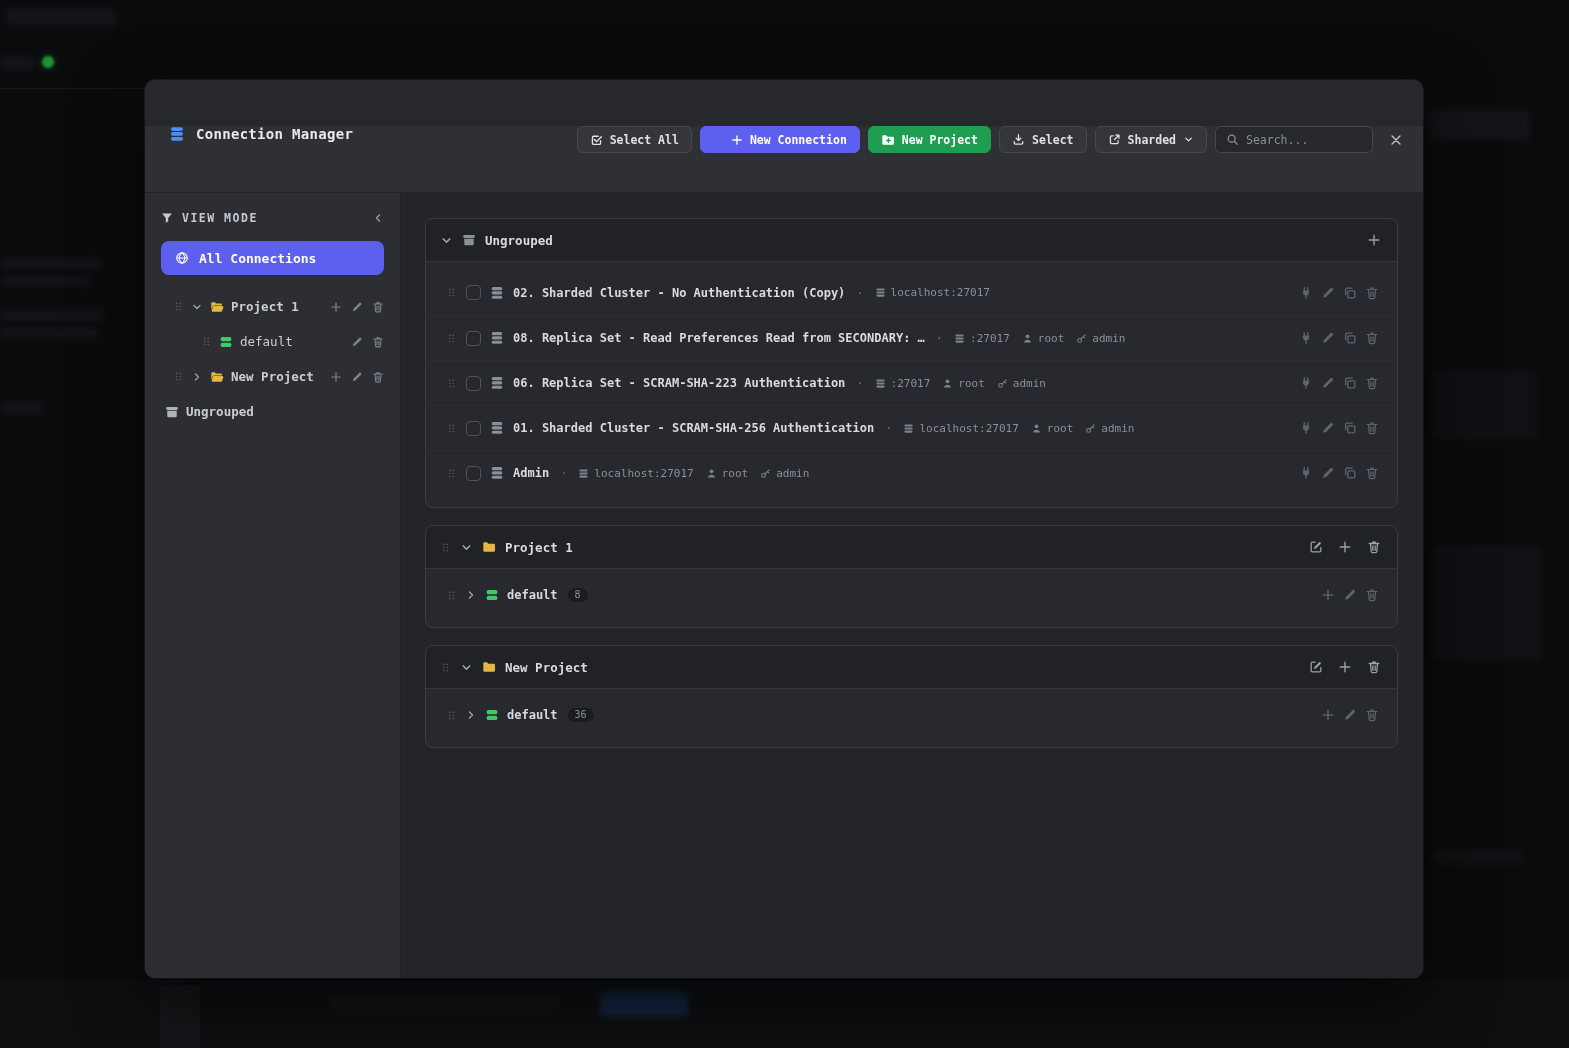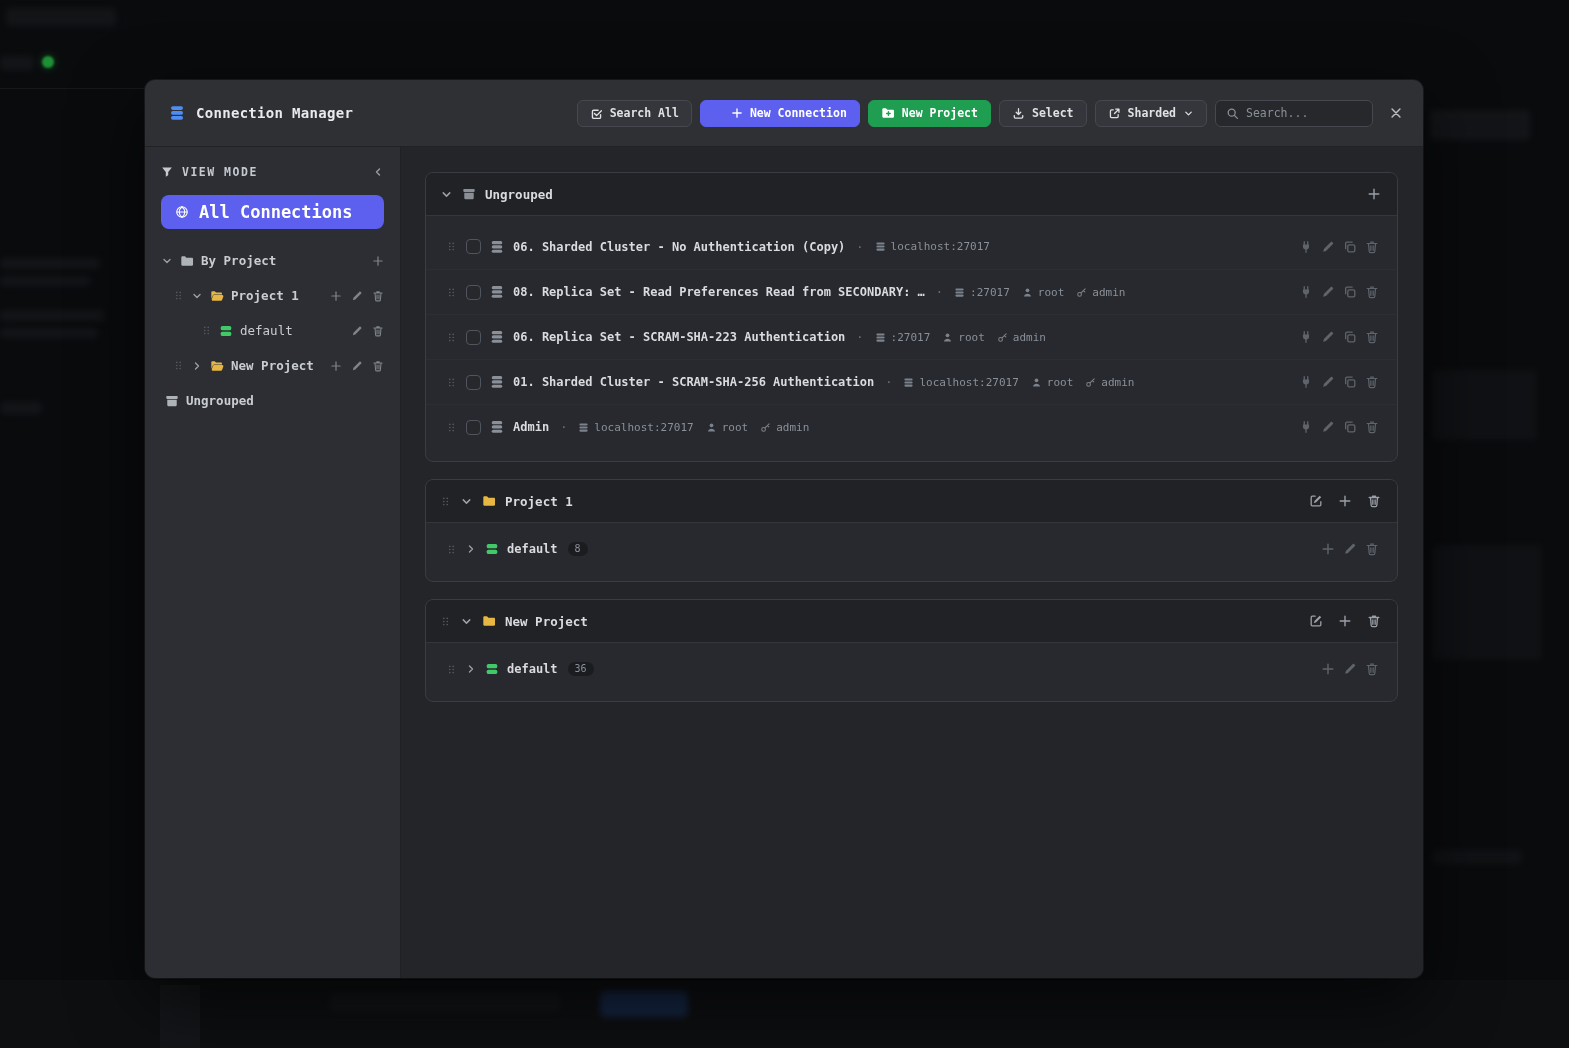--- a/index.html
+++ b/index.html
@@ -19,21 +19,21 @@
 
   
   .modal {
     position:absolute; left:145px; top:80px; width:1278px; height:898px;
     background:#26282c; border-radius:10px; overflow:hidden;
     box-shadow:0 24px 70px rgba(0,0,0,.65), 0 0 0 1px #1b1c1f;
     display:flex; flex-direction:column;
   }
   .modal-header {
     height:67px; flex:0 0 67px; background:#2e3034; border-bottom:1px solid #202226;
-    display:flex; align-items:center; padding:0 20px 0 24px; gap:10px;
+    display:flex; align-items:flex-start; padding:0 20px 0 24px; gap:10px;margin-top:46px;
   }
   .title-wrap { display:flex; align-items:center; gap:11px; }
   .title { font-size:14px; font-weight:bold; color:#e8eaec; letter-spacing:.3px; }
   .header-actions { margin-left:auto; display:flex; align-items:center; gap:8px; }
   .btn {
     height:27px; display:inline-flex; align-items:center; gap:7px; padding:0 12px;
     border-radius:6px; font-size:11.5px; font-weight:bold; cursor:pointer;
     background:#34363b; border:1px solid #45484e; color:#dfe1e4; white-space:nowrap;
     font-family:inherit;
   }
@@ -55,21 +55,21 @@
   
   .sidebar {
     width:256px; flex:0 0 256px; background:#2c2e33; border-right:1px solid #1f2125;
     padding:18px 16px; display:flex; flex-direction:column;
   }
   .view-mode-row { display:flex; align-items:center; gap:9px; color:#c6cad0;
     font-size:11.5px; font-weight:bold; letter-spacing:1.5px; }
   .collapse-btn { margin-left:auto; color:#9aa0a8; background:none; border:none; cursor:pointer; display:flex; }
   .all-conn-btn {
     margin-top:16px; height:34px; border-radius:8px; background:#5d5fef; color:#fff;
-    display:flex; align-items:center; gap:10px; padding:0 14px; font-size:17px;
+    display:flex; align-items:center; gap:10px; padding:0 14px; font-size:13px;
     font-weight:bold; border:none; cursor:pointer; font-family:inherit;
   }
   .tree { margin-top:14px; font-size:12.5px; color:#c9ccd1; }
   .tree-row { height:35px; display:flex; align-items:center; gap:7px; cursor:pointer; }
   .tree-row .ticons { margin-left:auto; display:flex; gap:9px; color:#7f848c; }
   .indent1 { padding-left:12px; }
   .indent2 { padding-left:40px; }
   .tree-label { font-weight:bold; }
 
   
@@ -151,21 +151,21 @@
     </div>
 
     <div class="header-actions">
       <button class="btn">
         <span>
           <svg class="i13" viewBox="0 0 16 16" fill="none" stroke="currentColor" stroke-width="1.7" stroke-linecap="round" stroke-linejoin="round">
               <path d="M13 9.5v3c0 .8-.7 1.5-1.5 1.5h-7C3.7 14 3 13.3 3 12.5v-7C3 4.7 3.7 4 4.5 4H10"></path>
               <path d="M5.5 8l2.6 2.6L14 4.5"></path>
             </svg>
         </span>
-        <span>Search All</span>
+        <span>Select All</span>
       </button>
 
       <button class="btn btn-primary">
         <span>
           <svg class="i12" viewBox="0 0 16 16" stroke="currentColor" stroke-width="1.8" stroke-linecap="round">
               <path d="M8 2.5v11M2.5 8h11"></path>
             </svg>
         </span>
         <span>New Connection</span>
       </button>
@@ -248,42 +248,20 @@
         <span>
           <svg class="i14" viewBox="0 0 16 16" fill="none" stroke="#ffffff" stroke-width="1.3">
               <circle cx="8" cy="8" r="6"></circle>
               <path d="M2 8h12M8 2c-4.3 3.6-4.3 8.4 0 12M8 2c4.3 3.6 4.3 8.4 0 12"></path>
             </svg>
         </span>
         <span>All Connections</span>
       </button>
 
       <div class="tree">
-        <div class="tree-row">
-          <span class="chev">
-            <svg class="i12" viewBox="0 0 16 16" fill="none" stroke="currentColor" stroke-width="1.8" stroke-linecap="round" stroke-linejoin="round">
-                <polyline points="4,6 8,10 12,6"></polyline>
-              </svg>
-          </span>
-          <span class="c-gray">
-            <svg class="i14" viewBox="0 0 16 16">
-                <path fill="currentColor" d="M1.5 4c0-.8.6-1.4 1.4-1.4h2.8l1.6 1.6h6.2c.8 0 1.4.6 1.4 1.4v6.4c0 .8-.6 1.4-1.4 1.4H2.9c-.8 0-1.4-.6-1.4-1.4z"></path>
-              </svg>
-          </span>
-          <span class="tree-label">By Project</span>
-          <span class="ticons">
-            <button class="icon-btn">
-              <span>
-                  <svg class="i12" viewBox="0 0 16 16" stroke="currentColor" stroke-width="1.6" stroke-linecap="round">
-                    <path d="M8 2.5v11M2.5 8h11"></path>
-                  </svg>
-                </span>
-            </button>
-          </span>
-        </div>
 
         <div class="tree-row indent1">
           <span class="drag">
             <svg class="i11" viewBox="0 0 16 16">
                 <g fill="currentColor">
                   <circle cx="5.5" cy="3.5" r="1.2"></circle>
                   <circle cx="10.5" cy="3.5" r="1.2"></circle>
                   <circle cx="5.5" cy="8" r="1.2"></circle>
                   <circle cx="10.5" cy="8" r="1.2"></circle>
                   <circle cx="5.5" cy="12.5" r="1.2"></circle>
@@ -482,21 +460,21 @@
             <span class="checkbox"></span>
             <span class="c-dim">
                 <svg class="i14" viewBox="0 0 16 16">
                   <g fill="currentColor">
                     <rect x="2" y="1.2" width="12" height="3.7" rx="1.8"></rect>
                     <rect x="2" y="6.1" width="12" height="3.7" rx="1.8"></rect>
                     <rect x="2" y="11" width="12" height="3.7" rx="1.8"></rect>
                   </g>
                 </svg>
               </span>
-            <span class="conn-name">06. Sharded Cluster - No Authentication (Copy)</span>
+            <span class="conn-name">02. Sharded Cluster - No Authentication (Copy)</span>
             <span class="dot-sep">·</span>
             <span class="meta">
               <span class="meta-item">
                 <span class="micon">
                     <svg class="i11" viewBox="0 0 16 16">
                       <g fill="currentColor">
                         <rect x="2" y="2" width="12" height="3" rx="1.5"></rect>
                         <rect x="2" y="6.5" width="12" height="3" rx="1.5"></rect>
                         <rect x="2" y="11" width="12" height="3" rx="1.5"></rect>
                       </g>

